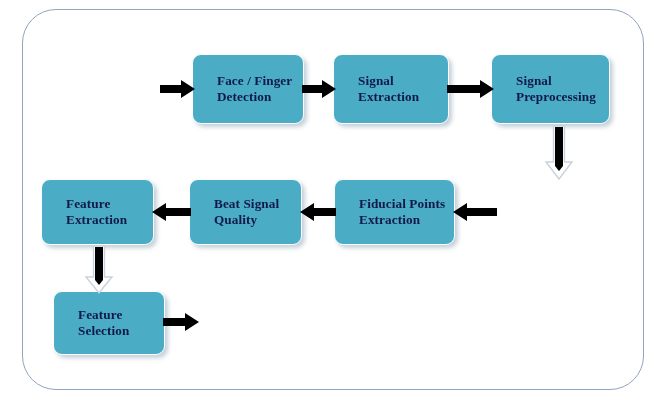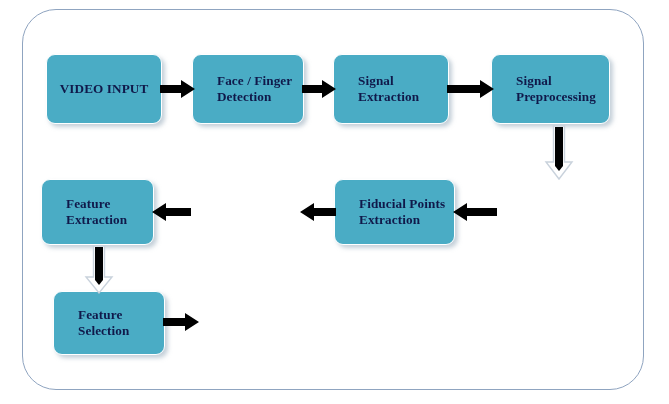--- a/index.html
+++ b/index.html
@@ -78,23 +78,20 @@
 
   svg { display: block; overflow: visible; }
 </style>
 </head>
 <body>
 
 <div id="canvas">
 
   <div class="outer-frame"></div>
 
-  <div class="node center" style="left:46px; top:54px; width:116px; height:70px;">
-    <span class="label">VIDEO INPUT</span>
-  </div>
 
   <div class="node" style="left:192px; top:54px; width:112px; height:70px;">
     <span class="label">Face / Finger
 Detection</span>
   </div>
 
   <div class="node" style="left:333px; top:54px; width:116px; height:70px;">
     <span class="label">Signal
 Extraction</span>
   </div>
@@ -103,20 +100,24 @@
     <span class="label">Signal
 Preprocessing</span>
   </div>
 
 
   <div class="node" style="left:334px; top:179px; width:121px; height:66px;">
     <span class="label">Fiducial Points
 Extraction</span>
   </div>
 
+  <div class="node" style="left:189px; top:179px; width:113px; height:66px;">
+    <span class="label">Beat Signal
+Quality</span>
+  </div>
 
   <div class="node" style="left:41px; top:179px; width:113px; height:66px;">
     <span class="label">Feature
 Extraction</span>
   </div>
 
   <div class="node" style="left:53px; top:291px; width:112px; height:64px;">
     <span class="label">Feature
 Selection</span>
   </div>

